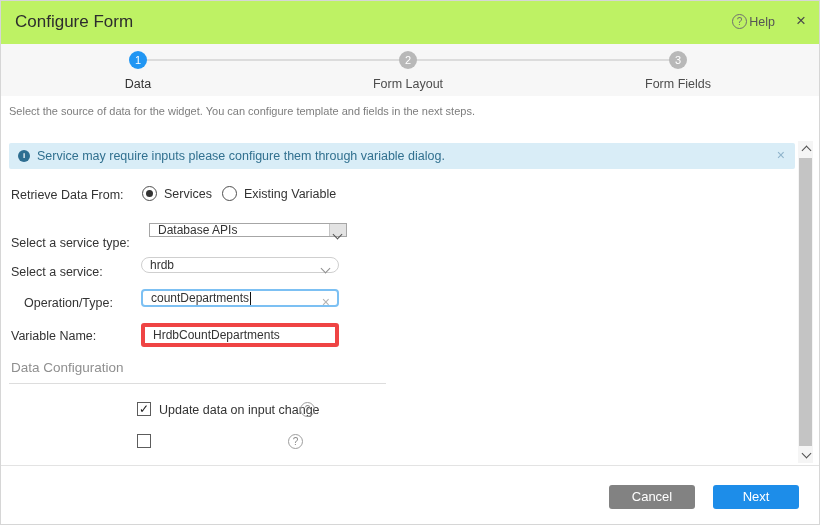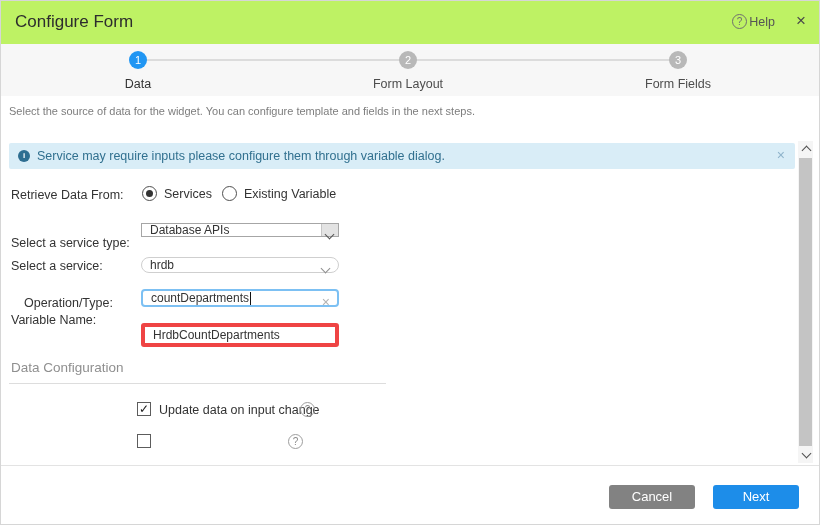--- a/index.html
+++ b/index.html
@@ -34,21 +34,21 @@
 
   
   .radio-group { position:absolute; left:140px; top:185px; height:16px; }
   .radio { position:absolute; top:0; width:15px; height:15px; border:1.5px solid #4f4f4f; border-radius:50%; background:#fff; }
   .radio.checked::after { content:""; position:absolute; left:2.5px; top:2.5px; width:7px; height:7px; border-radius:50%; background:#333; }
   .radio-label { position:absolute; top:1px; font-size:12.5px; color:#333; white-space:nowrap; }
 
   
   .ctrl { position:absolute; left:140px; width:198px; background:#fff; font-size:12px; color:#333; }
   .ctrl .val { position:absolute; left:8px; top:0; bottom:0; display:flex; align-items:center; white-space:nowrap; }
-  .select-native { height:14px; border:1px solid #a6a6a6; }
+  .select-native { height:14px; border:1px solid #a6a6a6;margin-left:8px; }
   .select-native .sel-btn { position:absolute; right:0; top:0; bottom:0; width:17px; background:#e3e3e3; border-left:1px solid #c6c6c6; }
   .select-styled { height:16px; border:1px solid #cfcfcf; border-radius:9px; }
   .input-focused { height:18px; border:2px solid #7cc0f3; border-radius:4px; }
   .input-plain { height:24px; border:4px solid #ef4444; border-radius:3px; }
   .chev { position:absolute; width:7px; height:7px; border-left:1.5px solid #8f8f8f; border-bottom:1.5px solid #8f8f8f; transform:rotate(-45deg); }
   .sel-btn .chev { left:4px; top:7px; border-color:#555; }
   .select-styled .chev { right:9px; top:7px; }
   .clear-x { position:absolute; right:7px; top:0; line-height:23px; font-size:14px; color:#b3b3b3; }
   .caret { display:inline-block; width:1px; height:13px; background:#111; margin-left:1px; }
 
@@ -121,36 +121,36 @@
   </div>
 
   <span class="lbl" style="top:235px;">Select a service type:</span>
   <div class="ctrl select-native" style="top:222px;">
     <span class="val">Database APIs</span>
     <span class="sel-btn">
         <span class="chev"></span>
       </span>
   </div>
 
-  <span class="lbl" style="top:258px;">Select a service:</span>
+  <span class="lbl" style="top:264px;">Select a service:</span>
   <div class="ctrl select-styled" style="top:256px;">
     <span class="val">hrdb</span>
     <span class="chev"></span>
   </div>
 
   <span class="lbl" style="top:295px;margin-left:13px;">Operation/Type:</span>
   <div class="ctrl input-focused" style="top:288px;">
     <span class="val">
         <span>countDepartments</span>
         <span class="caret"></span>
       </span>
     <span class="clear-x">×</span>
   </div>
 
-  <span class="lbl" style="top:312px;">Variable Name:</span>
+  <span class="lbl" style="top:328px;">Variable Name:</span>
   <div class="ctrl input-plain" style="top:322px;">
     <span class="val">HrdbCountDepartments</span>
   </div>
 
   <div class="section-title">Data Configuration</div>
   <div class="section-divider"></div>
 
   <div class="check-row" style="top:401px; width:260px;">
     <span class="checkbox">✓</span>
     <span class="check-label">Update data on input change</span>

